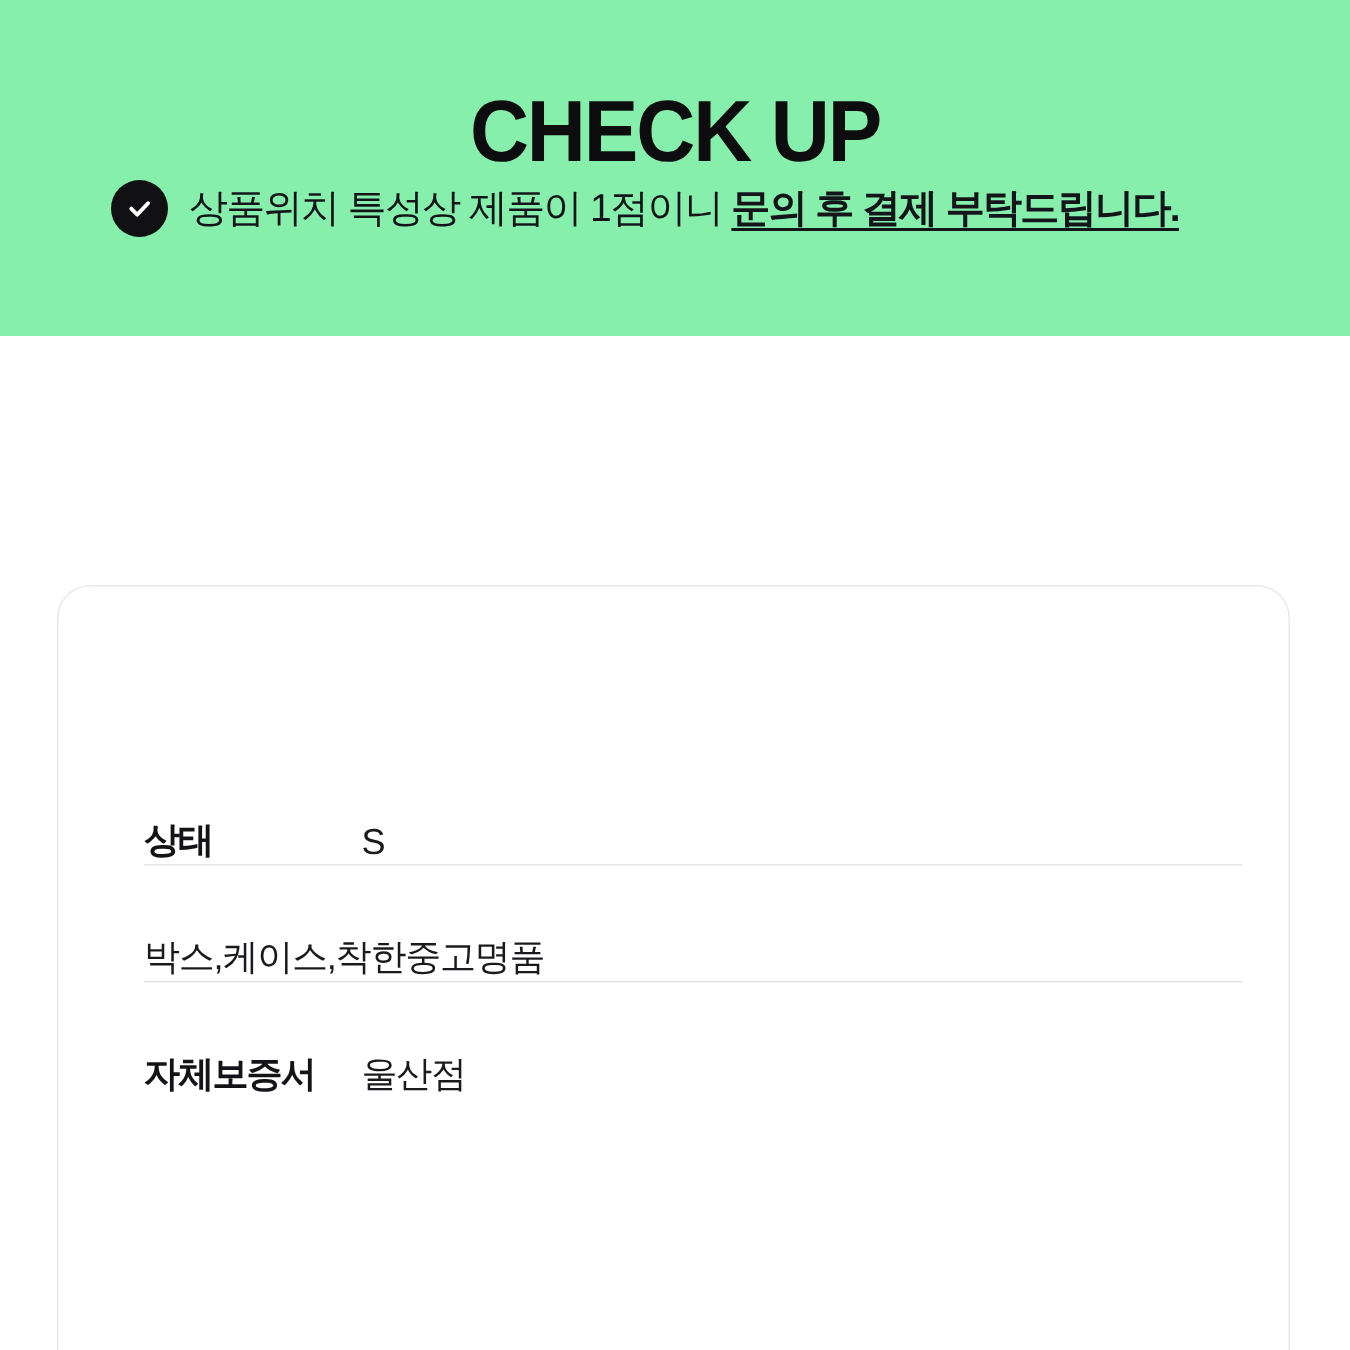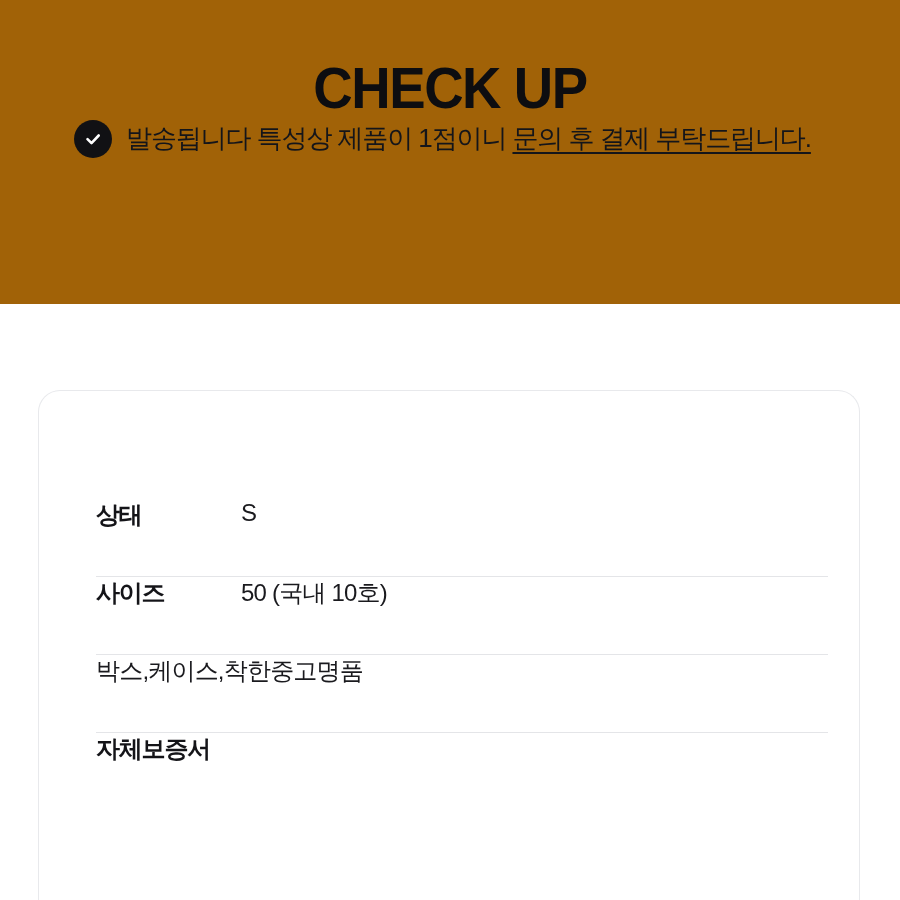--- a/index.html
+++ b/index.html
@@ -21,22 +21,22 @@
     height: 900px;
     background: #ffffff;
   }
 
   
   .checkup-panel {
     position: absolute;
     left: 0;
     top: 0;
     width: 900px;
-    height: 304px;
-    background: #a16207;
+    height: 224px;
+    background: #86efac;
     box-sizing: border-box;
     padding-left: 31px;
   }
 
   .checkup-title {
     position: absolute;
     left: 0;
     top: 14px;
     width: 900px;
     text-align: center;
@@ -82,21 +82,21 @@
     flex: 1 1 auto;
     margin-left: 14px;
     font-size: 26px;
     line-height: 40px;
     color: #14151a;
     letter-spacing: -1.1px;
     font-weight: 400;
     white-space: nowrap;
   }
   .bullet-text .em {
-    font-weight: 400;
+    font-weight: 700;
     text-decoration: underline;
     text-underline-offset: 5px;
     text-decoration-thickness: 2px;
   }
 
   
   .info-card {
     position: absolute;
     left: 38px;
     top: 390px;
@@ -179,21 +179,21 @@
   
   .spec-table {
     position: absolute;
     left: 57px;
     top: 108px;
     width: 732px;
   }
 
   .spec-row {
     display: flex;
-    align-items: flex-start;
+    align-items: flex-end;
     height: 77px;
     border-top: 1px solid #e4e5e8;
   }
   .spec-row:first-child {
     border-top: none;
   }
 
   .spec-label {
     flex: 0 0 auto;
     width: 145px;
@@ -221,47 +221,44 @@
     <h1 class="checkup-title">CHECK UP</h1>
 
     <div class="bullet-list">
 
       <div class="bullet-row">
         <span class="check-icon">
           <svg width="19" height="19" viewBox="0 0 19 19" aria-hidden="true">
             <polyline points="4,9.6 8,13.6 15.2,6" fill="none" stroke="#ffffff" stroke-width="2.6" stroke-linecap="round" stroke-linejoin="round"></polyline>
           </svg>
         </span>
-        <span class="bullet-text"><span>발송됩니다 특성상 제품이 1점이니 </span><span class="em">문의 후 결제 부탁드립니다.</span></span>
+        <span class="bullet-text"><span>상품위치 특성상 제품이 1점이니 </span><span class="em">문의 후 결제 부탁드립니다.</span></span>
       </div>
 
 
     </div>
   </section>
 
   <section class="info-card">
 
 
     <div class="spec-table">
 
       <div class="spec-row">
         <div class="spec-label">상태</div>
         <div class="spec-value">S</div>
       </div>
 
 
-      <div class="spec-row">
-        <div class="spec-label">사이즈</div>
-        <div class="spec-value">50 (국내 10호)</div>
-      </div>
 
       <div class="spec-row">
         <div class="spec-value">박스,케이스,착한중고명품</div>
       </div>
 
       <div class="spec-row">
         <div class="spec-label">자체보증서</div>
+        <div class="spec-value">울산점</div>
       </div>
 
     </div>
   </section>
 
 </div>
 
 </body></html>

